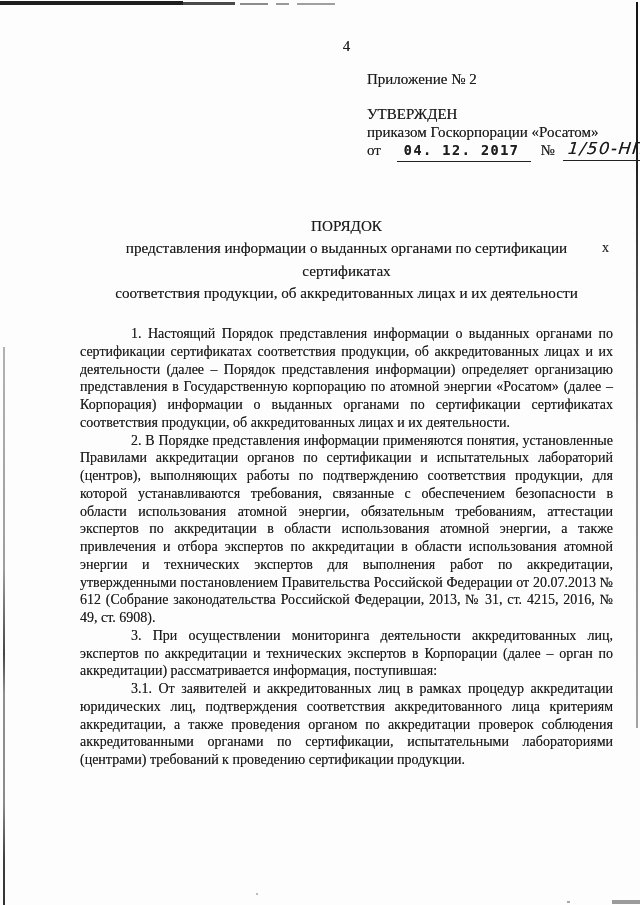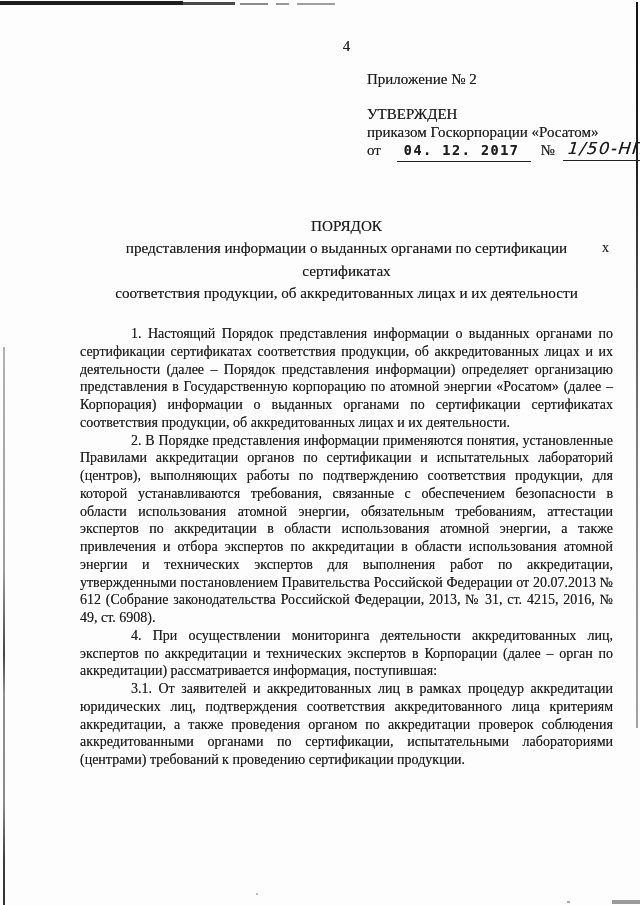--- a/index.html
+++ b/index.html
@@ -73,17 +73,17 @@
 
   <div class="doc-title txt">
     <div>ПОРЯДОК</div>
     <div>представления информации о выданных органами по сертификации сертификатах</div>
     <div>соответствия продукции, об аккредитованных лицах и их деятельности</div>
   </div>
 
   <div class="doc-body txt">
     <p>1. Настоящий Порядок представления информации о выданных органами по сертификации сертификатах соответствия продукции, об аккредитованных лицах и их деятельности (далее – Порядок представления информации) определяет организацию представления в Государственную корпорацию по атомной энергии «Росатом» (далее – Корпорация) информации о выданных органами по сертификации сертификатах соответствия продукции, об аккредитованных лицах и их деятельности.</p>
     <p>2. В Порядке представления информации применяются понятия, установленные Правилами аккредитации органов по сертификации и испытательных лабораторий (центров), выполняющих работы по подтверждению соответствия продукции, для которой устанавливаются требования, связанные с обеспечением безопасности в области использования атомной энергии, обязательным требованиям, аттестации экспертов по аккредитации в области использования атомной энергии, а также привлечения и отбора экспертов по аккредитации в области использования атомной энергии и технических экспертов для выполнения работ по аккредитации, утвержденными постановлением Правительства Российской Федерации от 20.07.2013 № 612 (Собрание законодательства Российской Федерации, 2013, № 31, ст. 4215, 2016, № 49, ст. 6908).</p>
-    <p>4. При осуществлении мониторинга деятельности аккредитованных лиц, экспертов по аккредитации и технических экспертов в Корпорации (далее – орган по аккредитации) рассматривается информация, поступившая:</p>
+    <p>3. При осуществлении мониторинга деятельности аккредитованных лиц, экспертов по аккредитации и технических экспертов в Корпорации (далее – орган по аккредитации) рассматривается информация, поступившая:</p>
     <p>3.1. От заявителей и аккредитованных лиц в рамках процедур аккредитации юридических лиц, подтверждения соответствия аккредитованного лица критериям аккредитации, а также проведения органом по аккредитации проверок соблюдения аккредитованными органами по сертификации, испытательными лабораториями (центрами) требований к проведению сертификации продукции.</p>
   </div>
 
 </div>
 
 </body></html>

